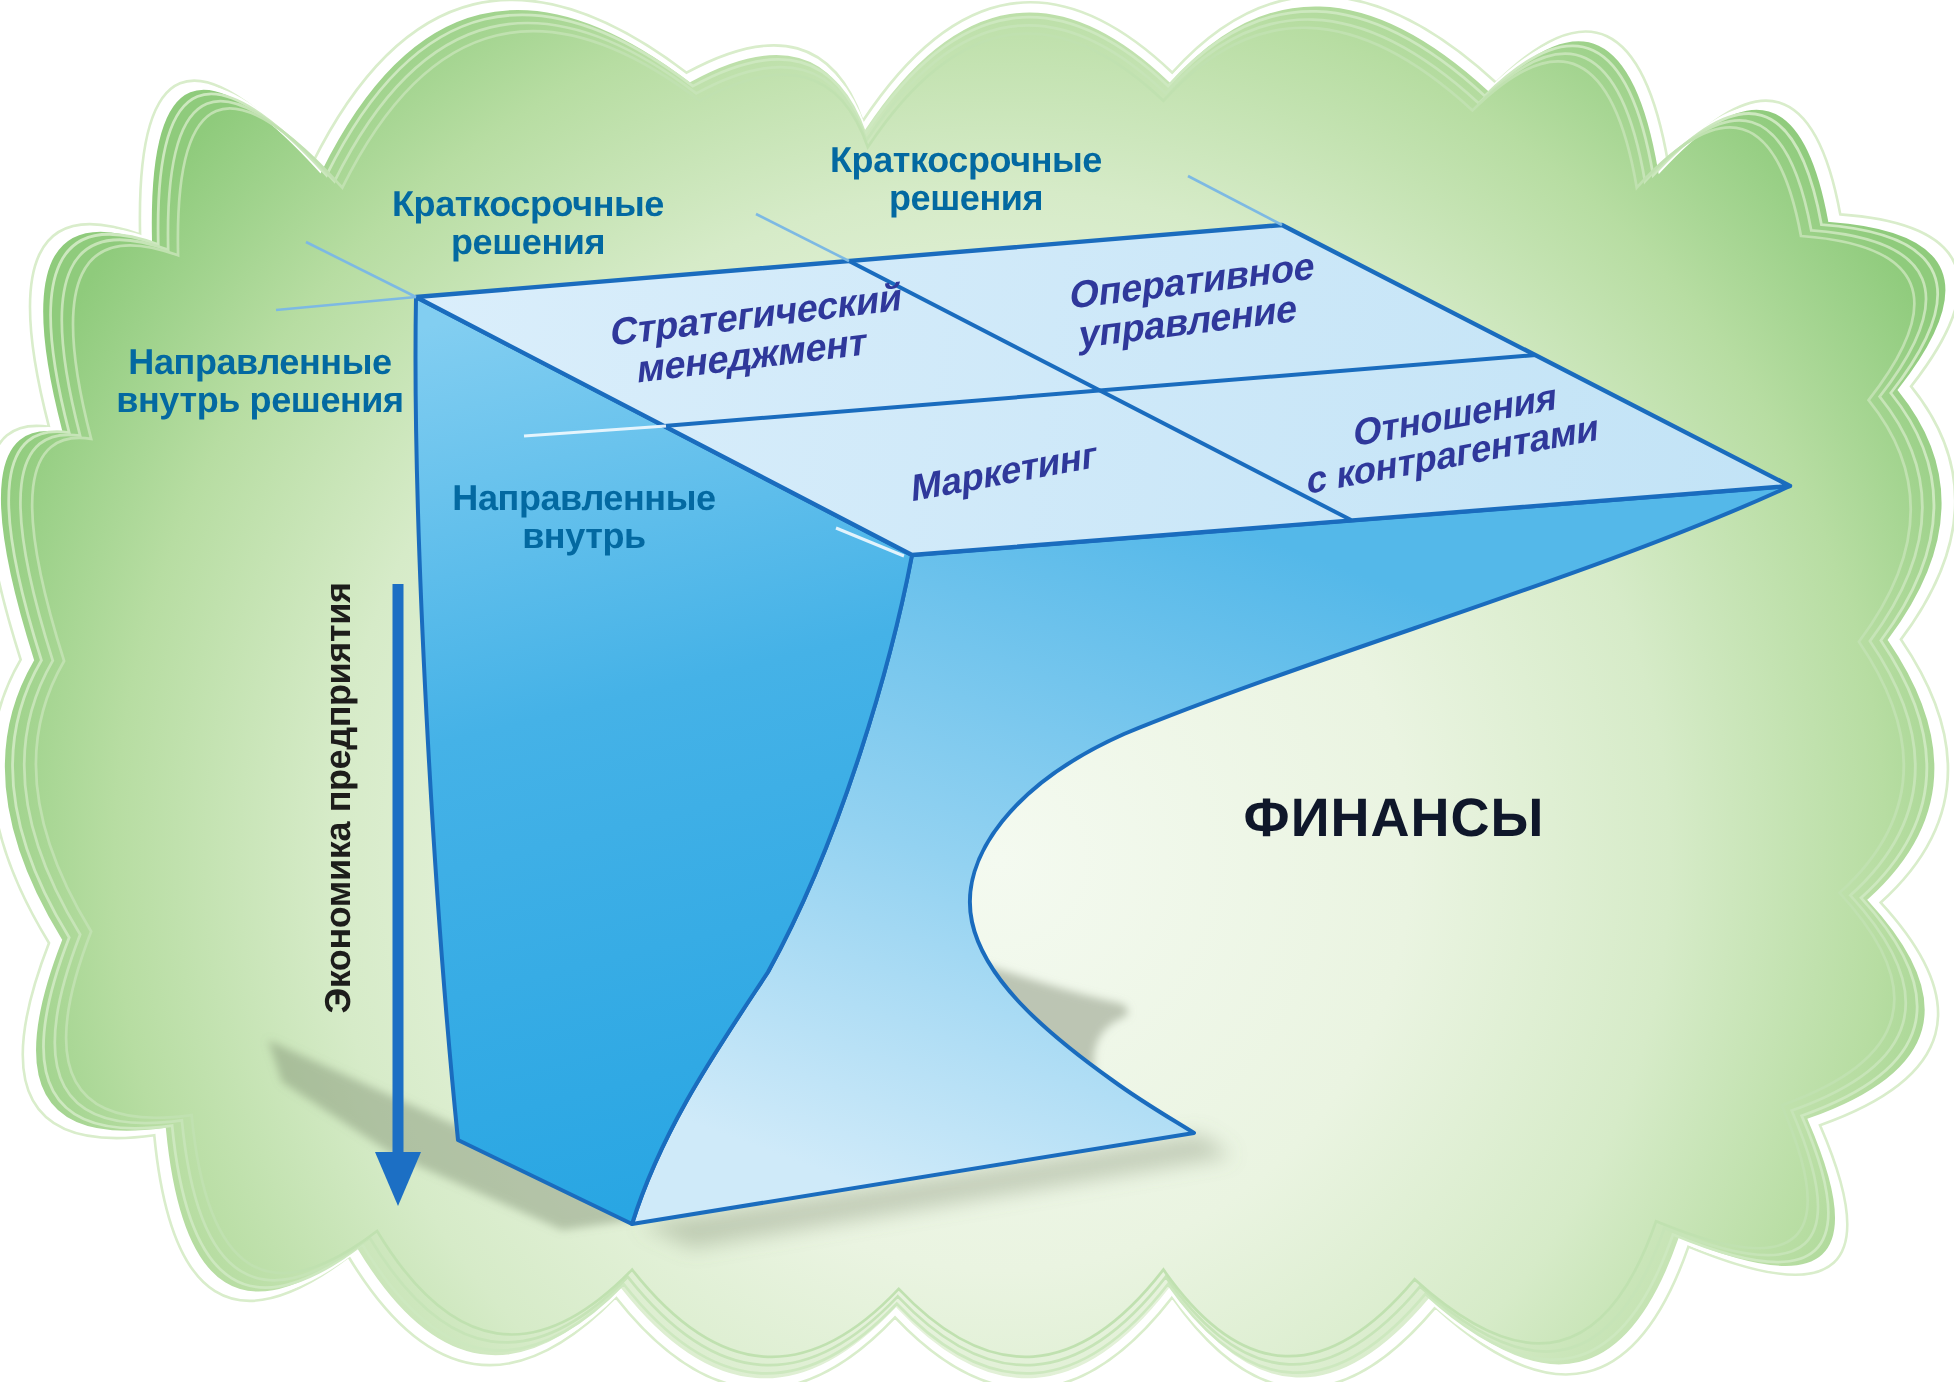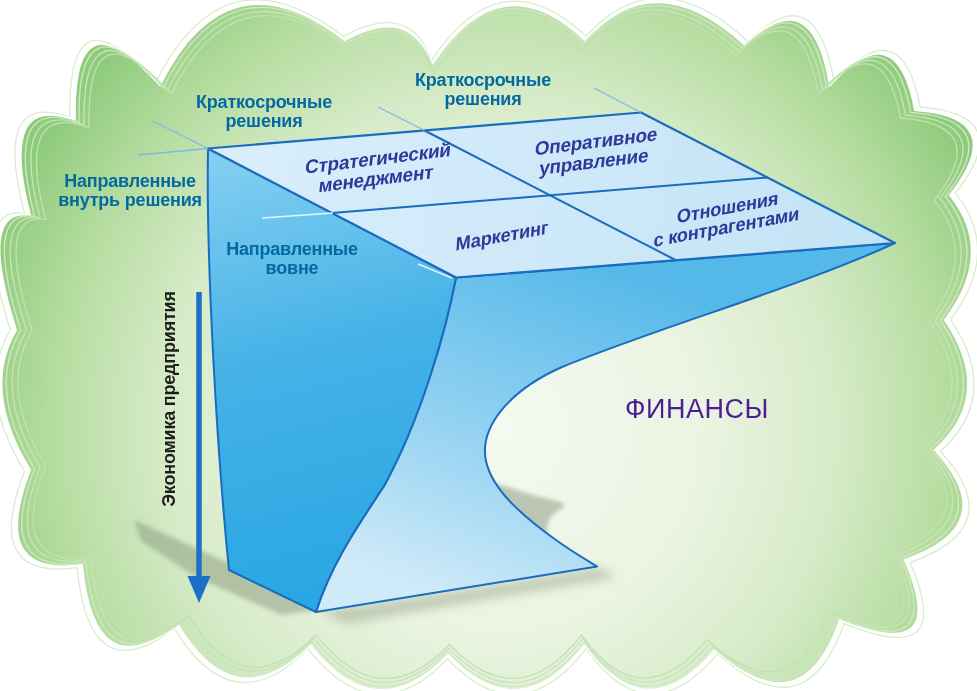--- a/index.html
+++ b/index.html
@@ -20,21 +20,21 @@
   .cell span{display:block;}
   .cell.row1{transform:rotate(-7deg) skewX(-13deg);}
   .cell.row2{transform:rotate(-10.5deg) skewX(-14deg);font-size:18.5px;}
   .economy{
     position:absolute;left:56px;top:387px;width:230px;height:24px;
     font-weight:bold;color:#1d1d1b;font-size:18px;text-align:center;white-space:nowrap;
     transform:rotate(-90deg);transform-origin:center;letter-spacing:-0.2px;
   }
   .finance{
     position:absolute;left:597px;top:394px;width:200px;text-align:center;
-    font-weight:normal;font-size:27px;color:#4c1d95;letter-spacing:0.5px;white-space:nowrap;
+    font-weight:bold;font-size:27px;color:#0f172a;letter-spacing:0.5px;white-space:nowrap;
   }
 </style>
 </head>
 <body>
 
 <div class="stage">
 
   <svg width="977" height="691" viewBox="0 0 977 691">
     <defs>
       <radialGradient id="cloudGrad" gradientUnits="userSpaceOnUse" cx="500" cy="430" r="540">
@@ -134,21 +134,21 @@
   <div class="lbl" style="left:393px;top:71px;width:180px;">
     <span>Краткосрочные</span>
     <span>решения</span>
   </div>
   <div class="lbl" style="left:35px;top:172px;width:190px;">
     <span>Направленные</span>
     <span>внутрь решения</span>
   </div>
   <div class="lbl" style="left:207px;top:240px;width:170px;">
     <span>Направленные</span>
-    <span>вовне</span>
+    <span>внутрь</span>
   </div>
 
   <div class="economy">Экономика предприятия</div>
 
   <div class="finance">ФИНАНСЫ</div>
 
   <div class="cell row1" style="left:292px;top:149px;width:170px;">
     <span>Стратегический</span>
     <span>менеджмент</span>
   </div>

